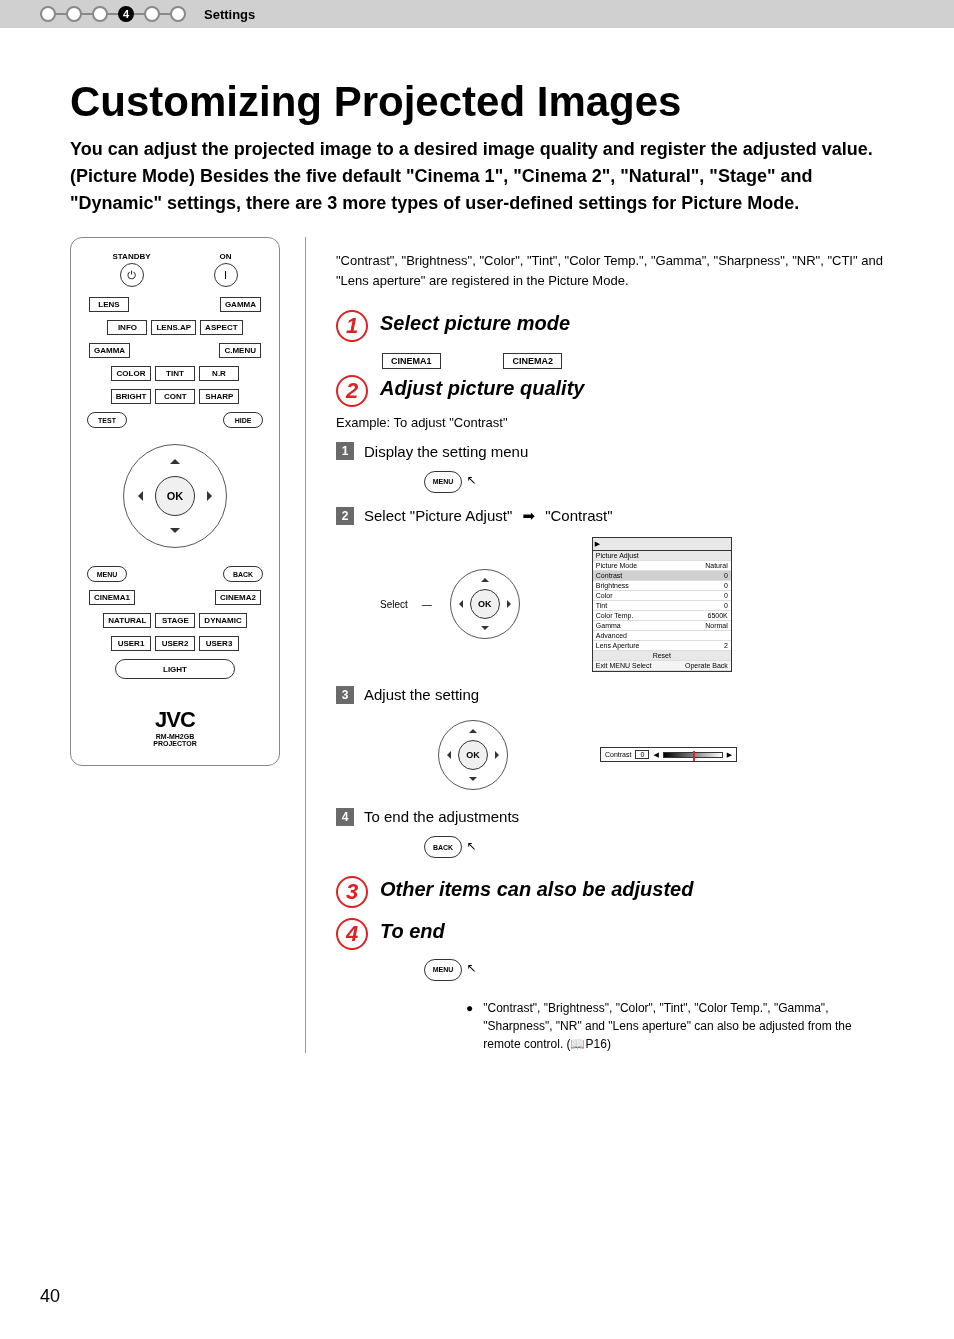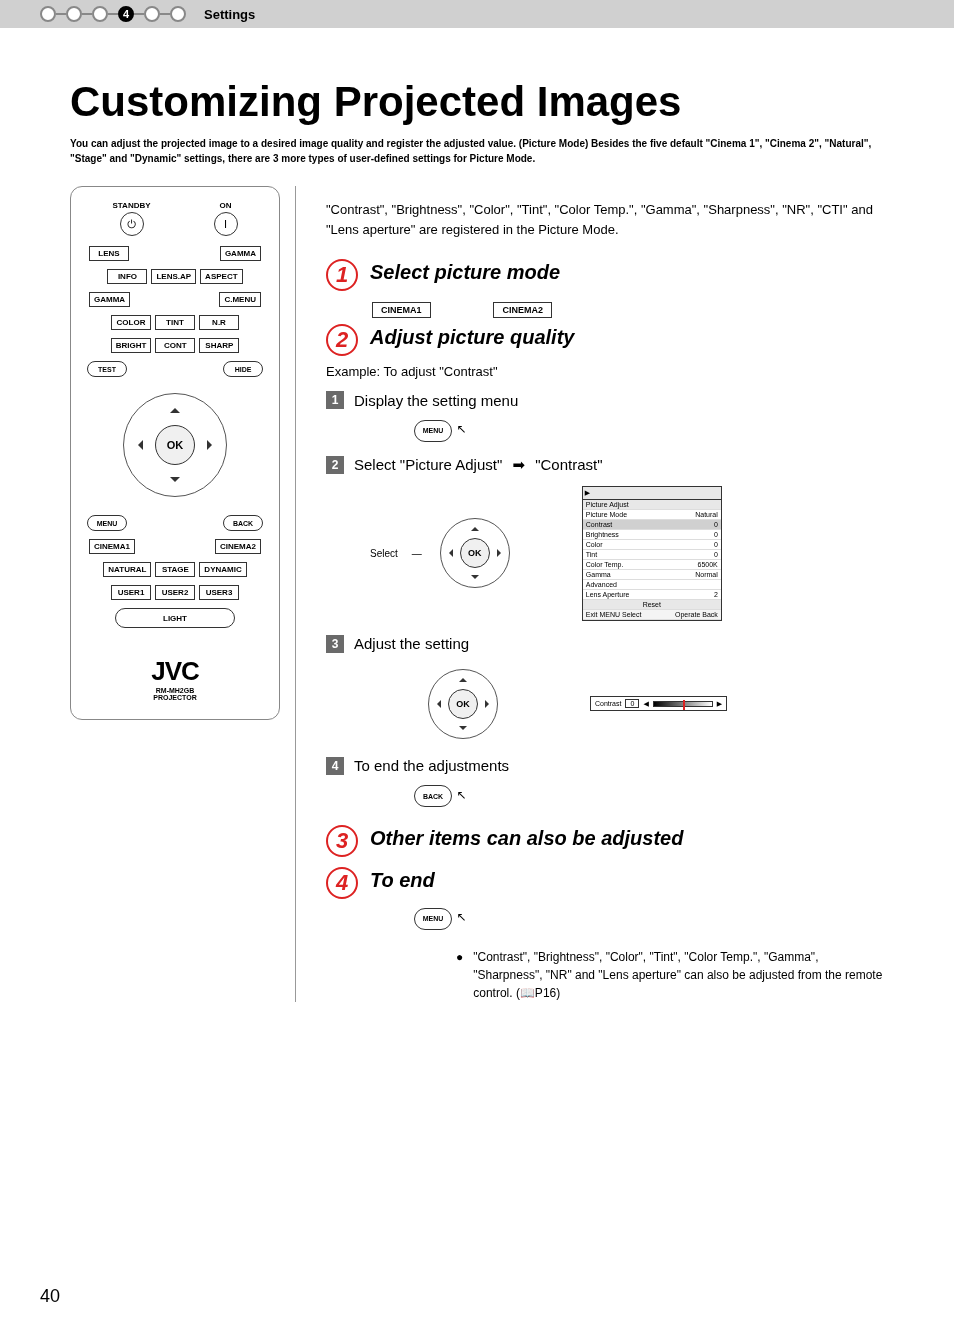--- a/index.html
+++ b/index.html
@@ -5,40 +5,40 @@
   * { box-sizing: border-box; margin: 0; padding: 0; }
   body { font-family: Arial, Helvetica, sans-serif; background: #fff; color: #000; width: 954px; }
   .header-bar { background: #d0d0d0; height: 28px; display: flex; align-items: center; padding-left: 40px; }
   .step-circles { display: flex; align-items: center; gap: 0; }
   .circ { width: 16px; height: 16px; border: 2px solid #888; border-radius: 50%; background: #fff; }
   .circ.active { background: #000; border-color: #000; color: #fff; display: flex; align-items: center; justify-content: center; font-size: 11px; font-weight: bold; }
   .dash { width: 10px; height: 2px; background: #888; }
   .section-label { font-weight: bold; font-size: 13px; margin-left: 18px; }
   .page { padding: 50px 70px 30px 70px; }
   h1 { font-size: 42px; font-weight: bold; margin-bottom: 10px; }
-  .intro { font-size: 10px; font-weight: bold; line-height: 1.5; margin-bottom: 20px; }
-  .content { display: flex; gap: 15px; }
+  .intro { font-size: 18px; font-weight: bold; line-height: 1.5; margin-bottom: 20px; }
+  .content { display: flex; gap: 25px; }
   .remote-col { width: 210px; flex-shrink: 0; }
   .remote { border: 1px solid #888; border-radius: 12px; padding: 14px 10px 18px; background: #fff; }
   .remote-row { display: flex; justify-content: space-around; margin-bottom: 10px; }
   .pwr-label { font-size: 8px; font-weight: bold; text-align: center; }
   .pwr-btn { width: 24px; height: 24px; border: 1.5px solid #333; border-radius: 50%; display: flex; align-items: center; justify-content: center; margin: 2px auto 0; font-size: 11px; }
   .rc-btn { border: 1.5px solid #333; font-size: 8px; font-weight: bold; padding: 2px 4px; min-width: 40px; text-align: center; background: #fff; }
   .rc-row { display: flex; justify-content: center; gap: 4px; margin-bottom: 8px; }
   .oval { border-radius: 10px; width: 36px; height: 16px; font-size: 7px; display: flex; align-items: center; justify-content: center; }
   .dpad-area { position: relative; width: 120px; height: 120px; margin: 4px auto 10px; }
   .dpad-ring { position: absolute; inset: 8px; border: 1.5px solid #555; border-radius: 50%; }
   .dpad-ok { position: absolute; left: 40px; top: 40px; width: 40px; height: 40px; border: 1.5px solid #333; border-radius: 50%; background: #f0f0f0; display: flex; align-items: center; justify-content: center; font-size: 11px; font-weight: bold; }
   .dpad-arrow { position: absolute; width: 0; height: 0; border: 5px solid transparent; }
   .dpad-arrow.up { left: 55px; top: 18px; border-bottom-color: #333; }
   .dpad-arrow.down { left: 55px; bottom: 18px; border-top-color: #333; }
   .dpad-arrow.left { top: 55px; left: 18px; border-right-color: #333; }
   .dpad-arrow.right { top: 55px; right: 18px; border-left-color: #333; }
   .light-btn { border: 1.5px solid #333; border-radius: 12px; width: 120px; height: 20px; margin: 8px auto 28px; font-size: 8px; font-weight: bold; display: flex; align-items: center; justify-content: center; }
-  .logo { font-family: "Arial Black", Arial; font-size: 26px; font-weight: 900; text-align: center; letter-spacing: -1px; }
+  .logo { font-family: "Arial Black", Arial; font-size: 22px; font-weight: 900; text-align: center; letter-spacing: -1px; }
   .logo-sub { font-size: 7px; font-weight: bold; text-align: center; }
   .main-col { flex: 1; border-left: 1px solid #999; padding-left: 30px; }
   .banner { background: #6a6a6a; color: #fff; font-size: 20px; font-weight: bold; font-style: italic; padding: 8px 14px; line-height: 1.25; }
   .desc { font-size: 13px; line-height: 1.5; margin: 14px 0 20px; }
   .step-row { display: flex; align-items: flex-start; gap: 12px; margin-bottom: 8px; }
   .big-num { width: 32px; height: 32px; border: 2.5px solid #d22; border-radius: 50%; color: #d22; font-size: 22px; font-weight: bold; font-style: italic; display: flex; align-items: center; justify-content: center; flex-shrink: 0; }
   .step-title { font-size: 20px; font-weight: bold; font-style: italic; padding-top: 2px; }
   .indent { margin-left: 44px; }
   .mode-btn { border: 1.5px solid #333; font-size: 9px; font-weight: bold; padding: 2px 8px; display: inline-block; margin: 0 2px; }
   .example { font-size: 13px; margin: 8px 0 12px; }

